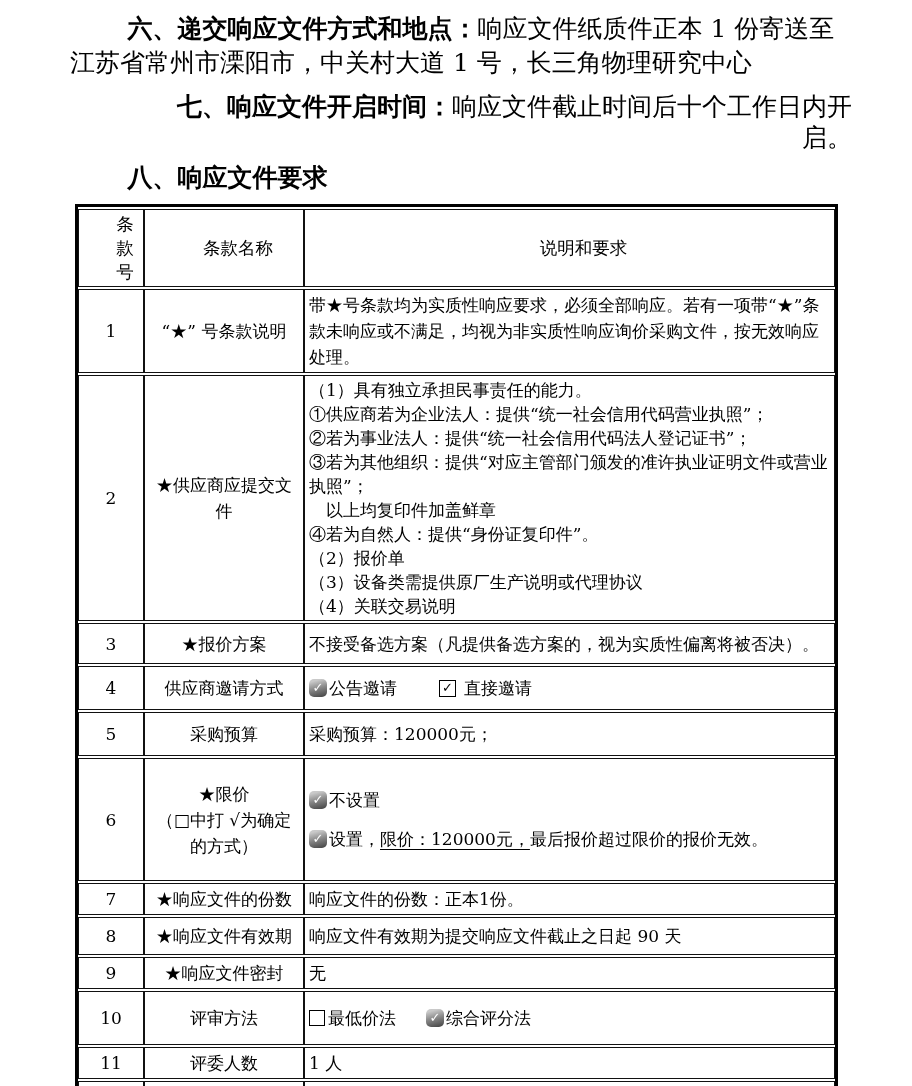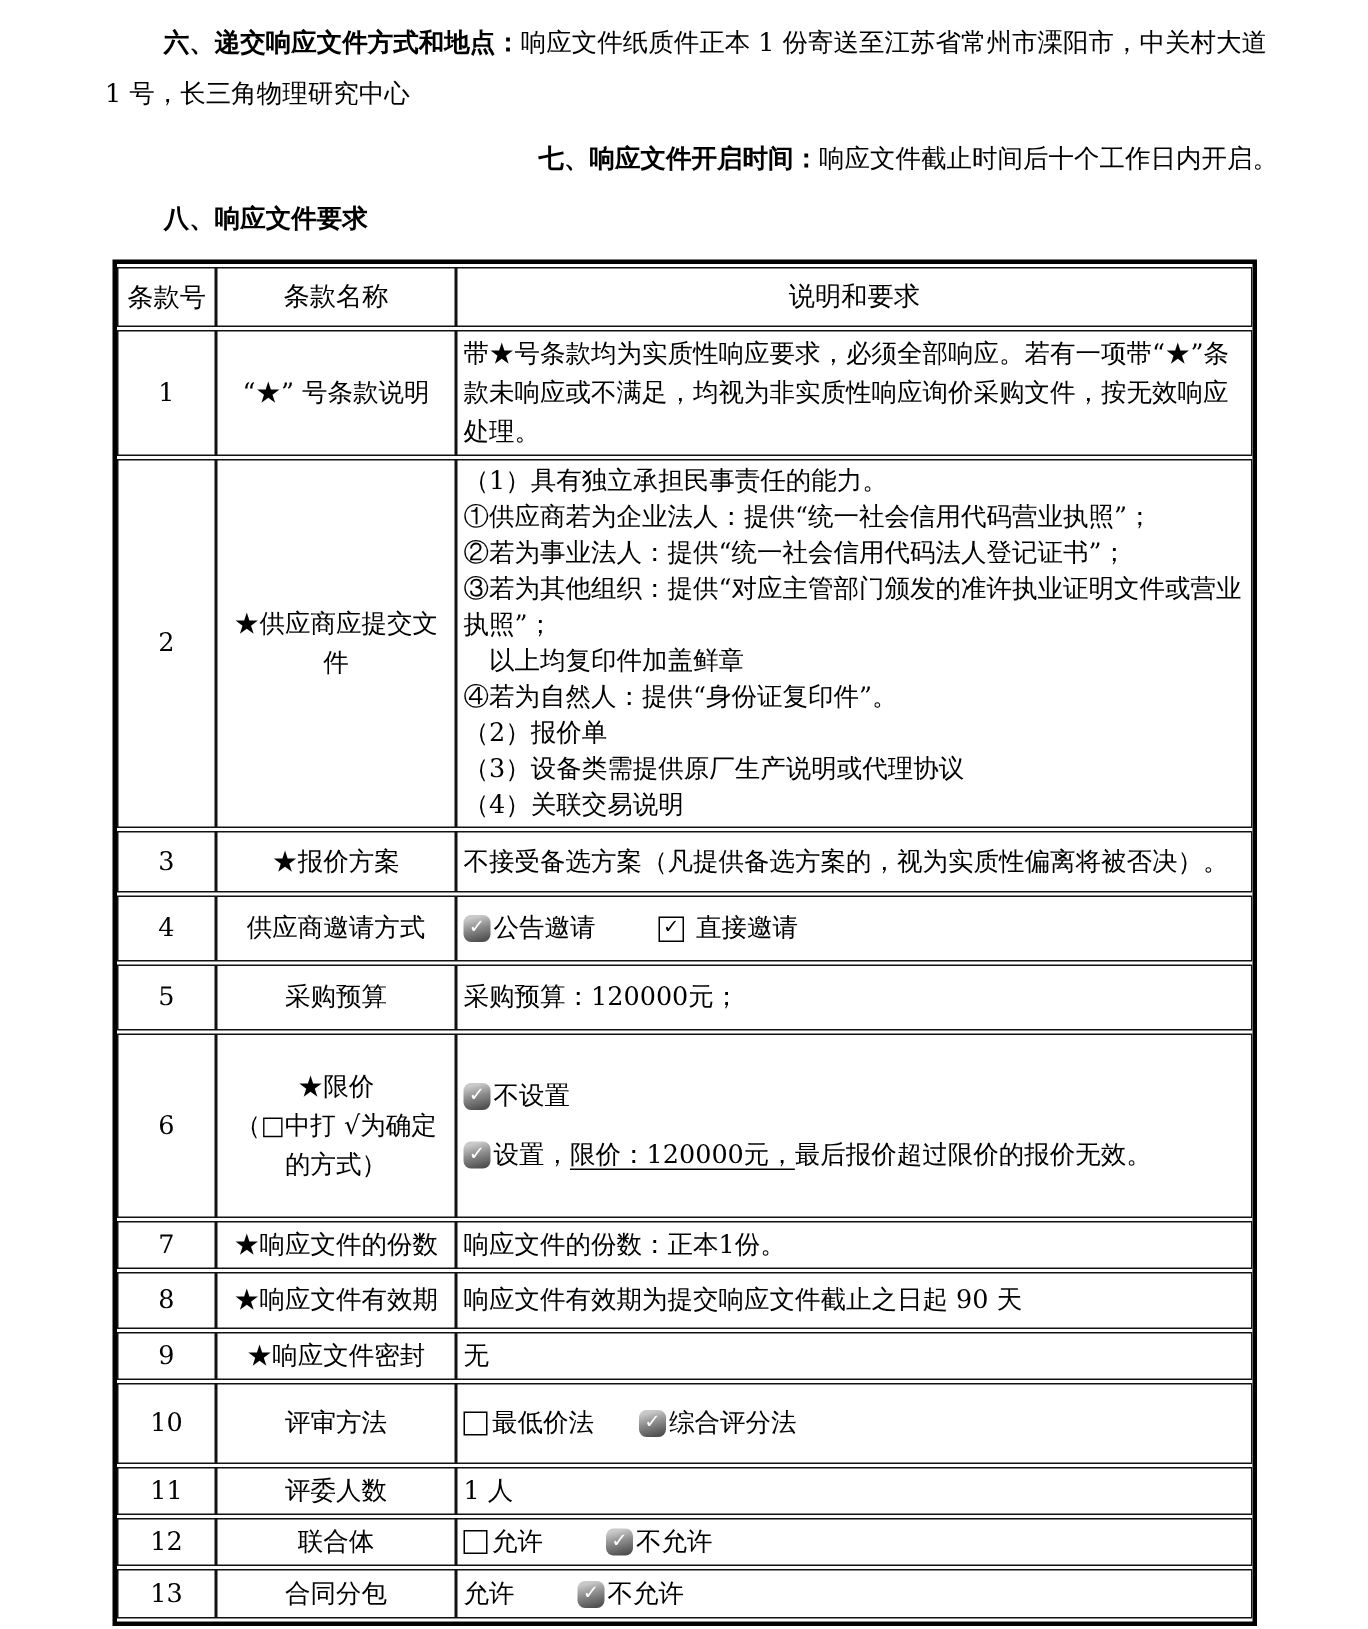--- a/index.html
+++ b/index.html
@@ -1,35 +1,35 @@
 <!DOCTYPE html>
 <html><head>
 <meta charset="utf-8">
 <style>
   html,body{margin:0;padding:0;background:#fff;}
   body{width:912px;height:1086px;font-family:"DejaVu Serif","Liberation Serif",serif;color:#000;}
   .page{position:relative;width:912px;height:1086px;background:#fff;overflow:hidden;}
 
   
-  .intro{padding:12px 60px 0 70px;font-size:17px;line-height:34px;}
+  .intro{padding:12px 60px 0 70px;font-size:25px;line-height:34px;}
   .intro p{margin:0;}
   .p6{text-indent:2.3em;}
   .pcontact{margin-top:9px !important;line-height:30px;padding-left:45px;}
   .pcontact .phone{margin-left:104px;}
   .p7{text-indent:2.3em;margin-top:11px !important;line-height:31px;text-align:right;}
   .p8{text-indent:2.3em;margin-top:9px !important;line-height:31px;font-weight:bold;}
   .b{font-weight:bold;}
 
   
   table.req{border-collapse:separate;border-spacing:0 2px;border:3px solid #000;margin:11px 0 0 75px;width:763px;table-layout:fixed;font-size:17px;}
   table.req td{border:1px solid #111;vertical-align:middle;padding:2px 4px;background:#fff;overflow:hidden;}
   td.c1{text-align:center;}
   td.c2{text-align:center;line-height:26px;}
   td.c3{text-align:left;padding:3px 8px;line-height:26px;margin-left:21px;}
-  tr.hdr td{text-align:center;font-size:17.5px;}
+  tr.hdr td{text-align:center;font-size:17.5px;padding-left:32px;}
   .lines .ln{line-height:24px;}
   .optline{display:flex;align-items:center;}
   .opt{display:inline-flex;align-items:center;}
   .opt2{margin-left:42px;}
   .gcheck{width:18px;height:18px;border-radius:5px;flex:none;
     background:linear-gradient(165deg,#c9c9c9 15%,#8a8a8a 50%,#4f4f4f 90%);
     color:#fff;display:inline-flex;align-items:center;justify-content:center;
     font-size:13px;font-weight:bold;font-family:"DejaVu Sans","Liberation Sans",sans-serif;margin-right:2px;}
   .sq-checked{width:15px;height:15px;border:1.5px solid #000;flex:none;
     display:inline-flex;align-items:center;justify-content:center;color:#000;

